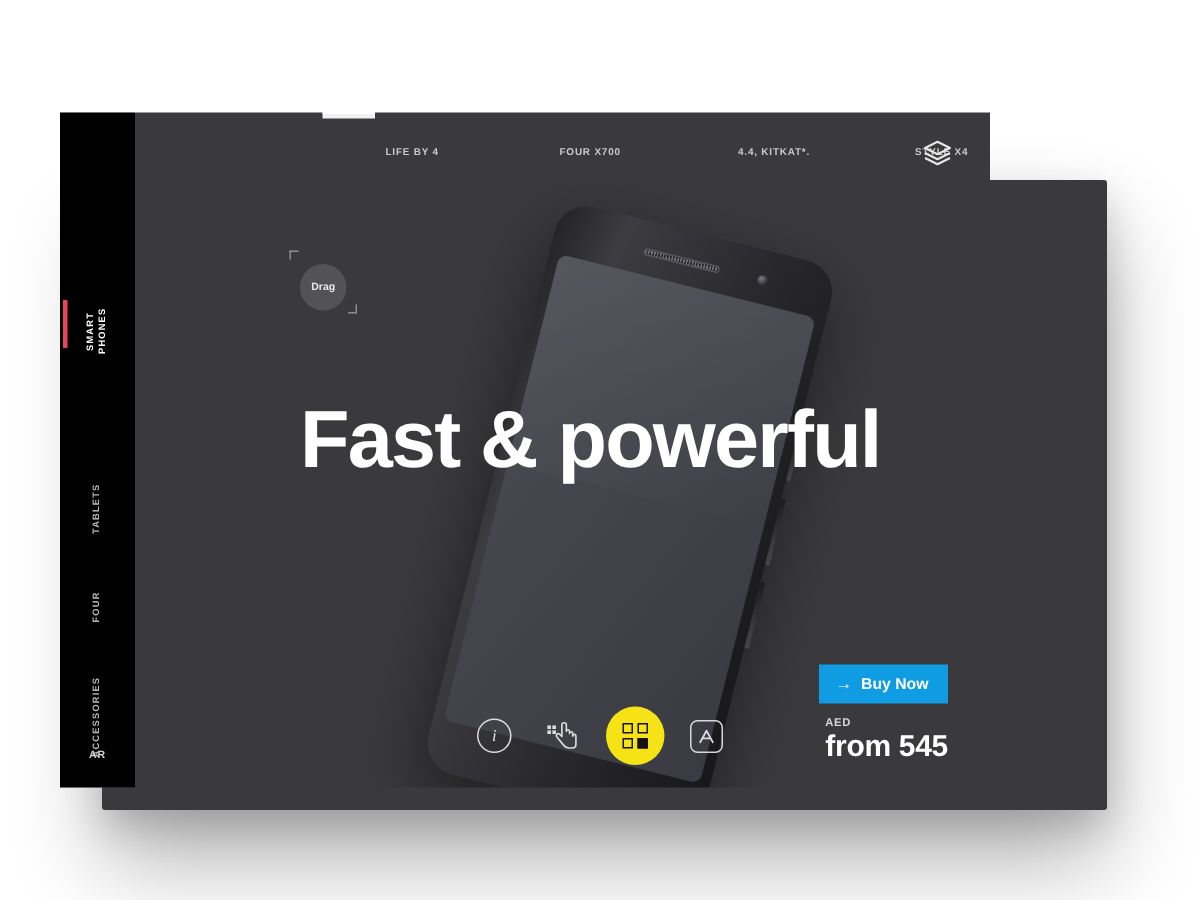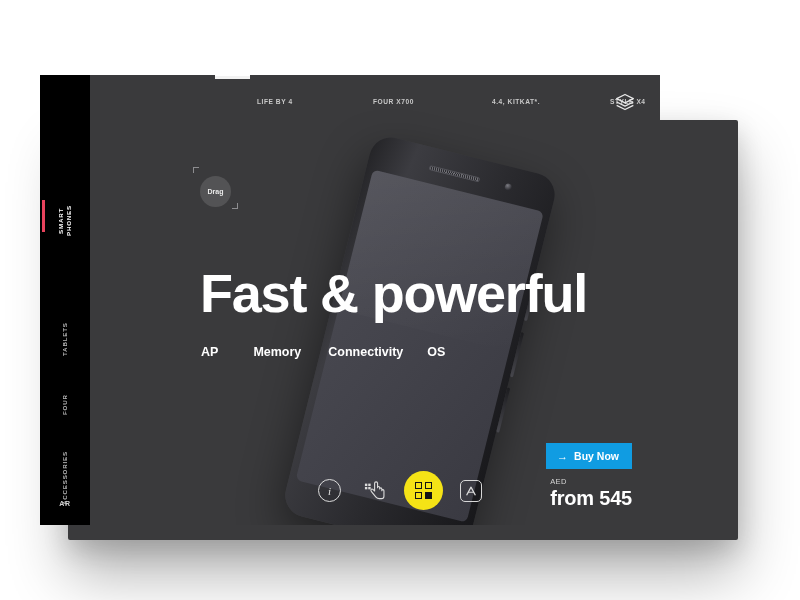--- a/index.html
+++ b/index.html
@@ -357,21 +357,21 @@
   .price-block {
     position: absolute;
     right: 28px;
     top: 402px;
     text-align: left;
     z-index: 18;
   }
   .price-cur {
     color: #d6d6d6;
     font-size: 7.5px;
-    font-weight: normal;
+    font-weight: bold;
     letter-spacing: 0.4px;
     margin-bottom: 1px;
   }
   .price-val {
     color: #ffffff;
     font-size: 20px;
     font-weight: bold;
     letter-spacing: -0.2px;
     white-space: nowrap;
   }
@@ -436,26 +436,20 @@
     </div>
 
     <div class="bracket bracket-tl"></div>
     <div class="bracket bracket-br"></div>
     <div class="drag-puck">
       <span>Drag</span>
     </div>
 
     <div class="hero-title">Fast &amp; powerful</div>
 
-    <div class="subnav">
-      <div class="subnav-item sn-0">AP</div>
-      <div class="subnav-item sn-1">Memory</div>
-      <div class="subnav-item sn-2">Connectivity</div>
-      <div class="subnav-item sn-3">OS</div>
-    </div>
 
     <div class="iconbar">
 
       <div class="icon-circle">
         <span>i</span>
       </div>
 
       <div class="icon-gesture">
         <svg width="24" height="24" viewBox="0 0 26 26">
           <rect x="1" y="5" width="2.6" height="2.6" fill="#dcdcdc"></rect>

